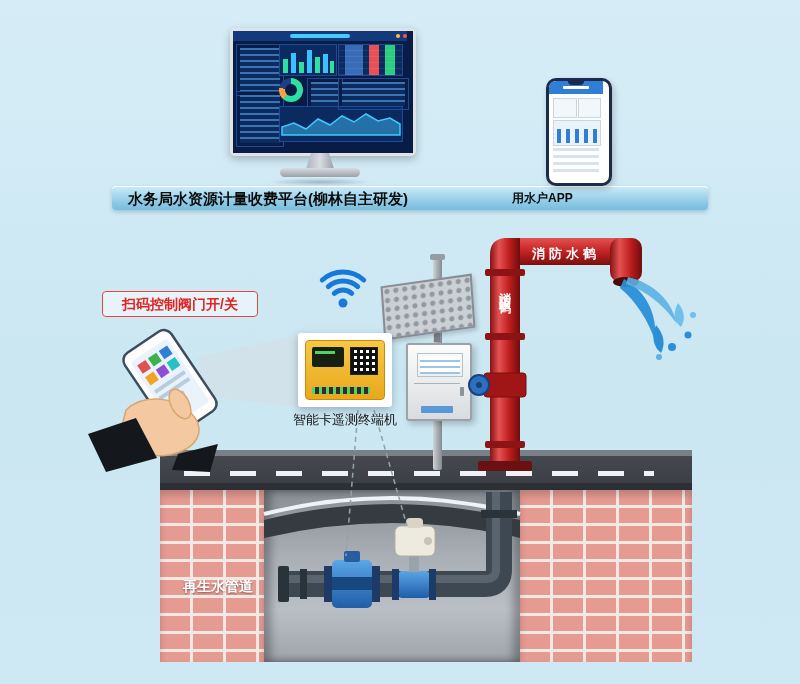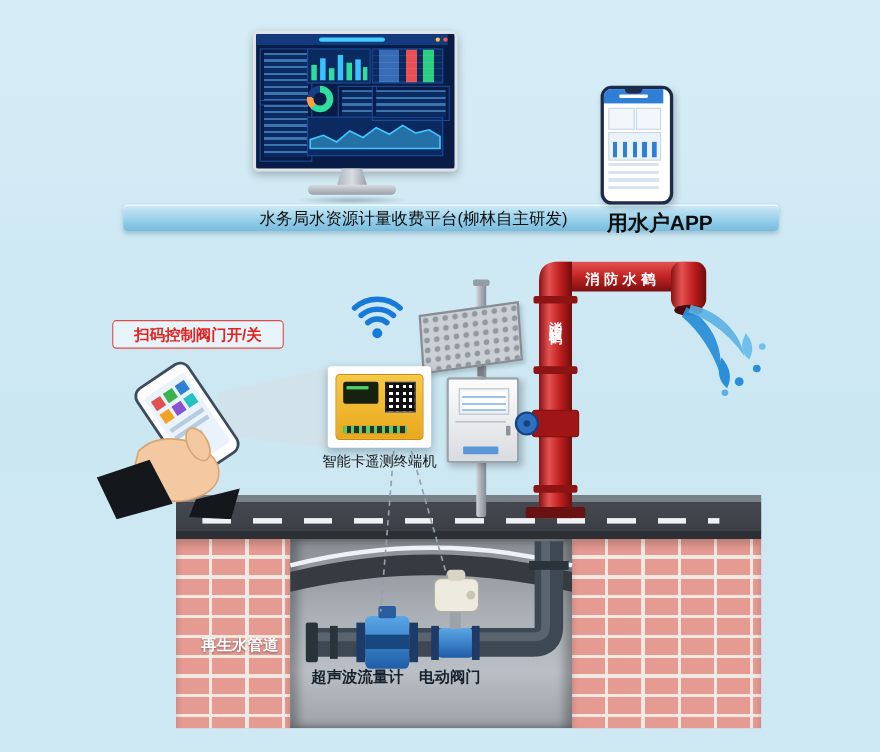--- a/index.html
+++ b/index.html
@@ -59,22 +59,22 @@
     background-image:repeating-linear-gradient(90deg,#52d268 0 3px,transparent 3px 7px)}
 
   
   .scan-label{left:102px;top:291px;width:154px;height:24px;line-height:24px;text-align:center;
     font-size:14px;font-weight:600;color:#e32222;border:1px solid #e34848;border-radius:4px;
     background:rgba(255,255,255,.5)}
   .terminal-label{left:283px;top:411px;width:124px;text-align:center;font-size:13px;color:#141414}
   .pipe-label{left:183px;top:578px;font-size:14px;font-weight:700;color:#fff;
     text-shadow:0 1px 2px rgba(0,0,0,.45)}
   .mv-label{left:283px;top:607px;font-size:14px;font-weight:600;color:#15212d;display:flex;gap:14px}
-  .plat-label{left:128px;top:190px;width:388px;text-align:right;font-size:15px;font-weight:400;color:#0c0c0c}
-  .app-label{left:512px;top:190px;width:136px;text-align:right;font-size:19px;font-weight:600;color:#0c0c0c}
+  .plat-label{left:128px;top:190px;width:388px;text-align:left;font-size:15px;font-weight:700;color:#0c0c0c}
+  .app-label{left:512px;top:190px;width:136px;text-align:left;font-size:12px;font-weight:600;color:#0c0c0c}
   .banner{left:112px;top:186px;width:596px;height:24px;border-radius:4px;
     background:linear-gradient(180deg,#cdecf8,#8cc9e6 70%,#79bcdd);
     box-shadow:0 2px 4px rgba(70,120,150,.35),inset 0 1px 0 #fff}
 
   
   .hydrant-svg{left:460px;top:225px}
   .hydrant-text-h{left:524px;top:245px;width:84px;text-align:center;color:#fff;font-size:13px;
     font-weight:bold;letter-spacing:4px}
   .hydrant-text-v{left:498px;top:282px;width:15px;height:86px;writing-mode:vertical-rl;
     color:#fff;font-size:12px;font-weight:bold;letter-spacing:3px}
@@ -305,18 +305,14 @@
     <div class="abs ph-notch"></div>
     <div class="abs ph-card1"></div>
     <div class="abs ph-card2"></div>
     <div class="abs ph-chart">
       <div class="ph-bars"></div>
     </div>
     <div class="abs ph-list"></div>
   </div>
 
   <div class="abs pipe-label">再生水管道</div>
-  <div class="abs mv-label">
-    <span>超声波流量计</span>
-    <span>电动阀门</span>
-  </div>
 
 </div>
 
 </body></html>

